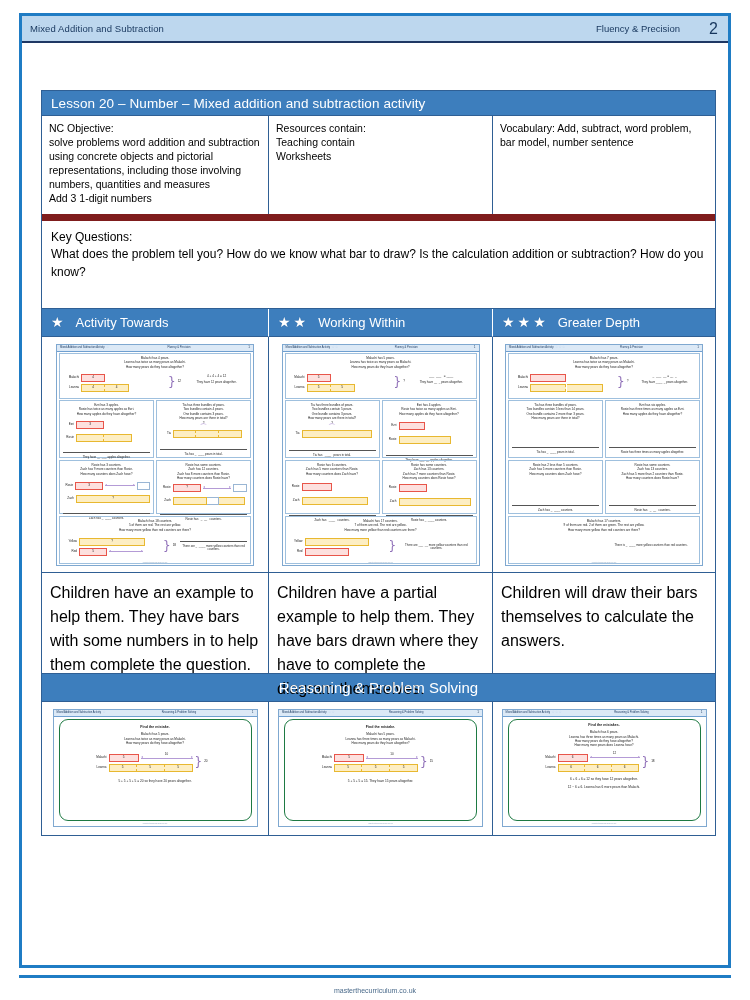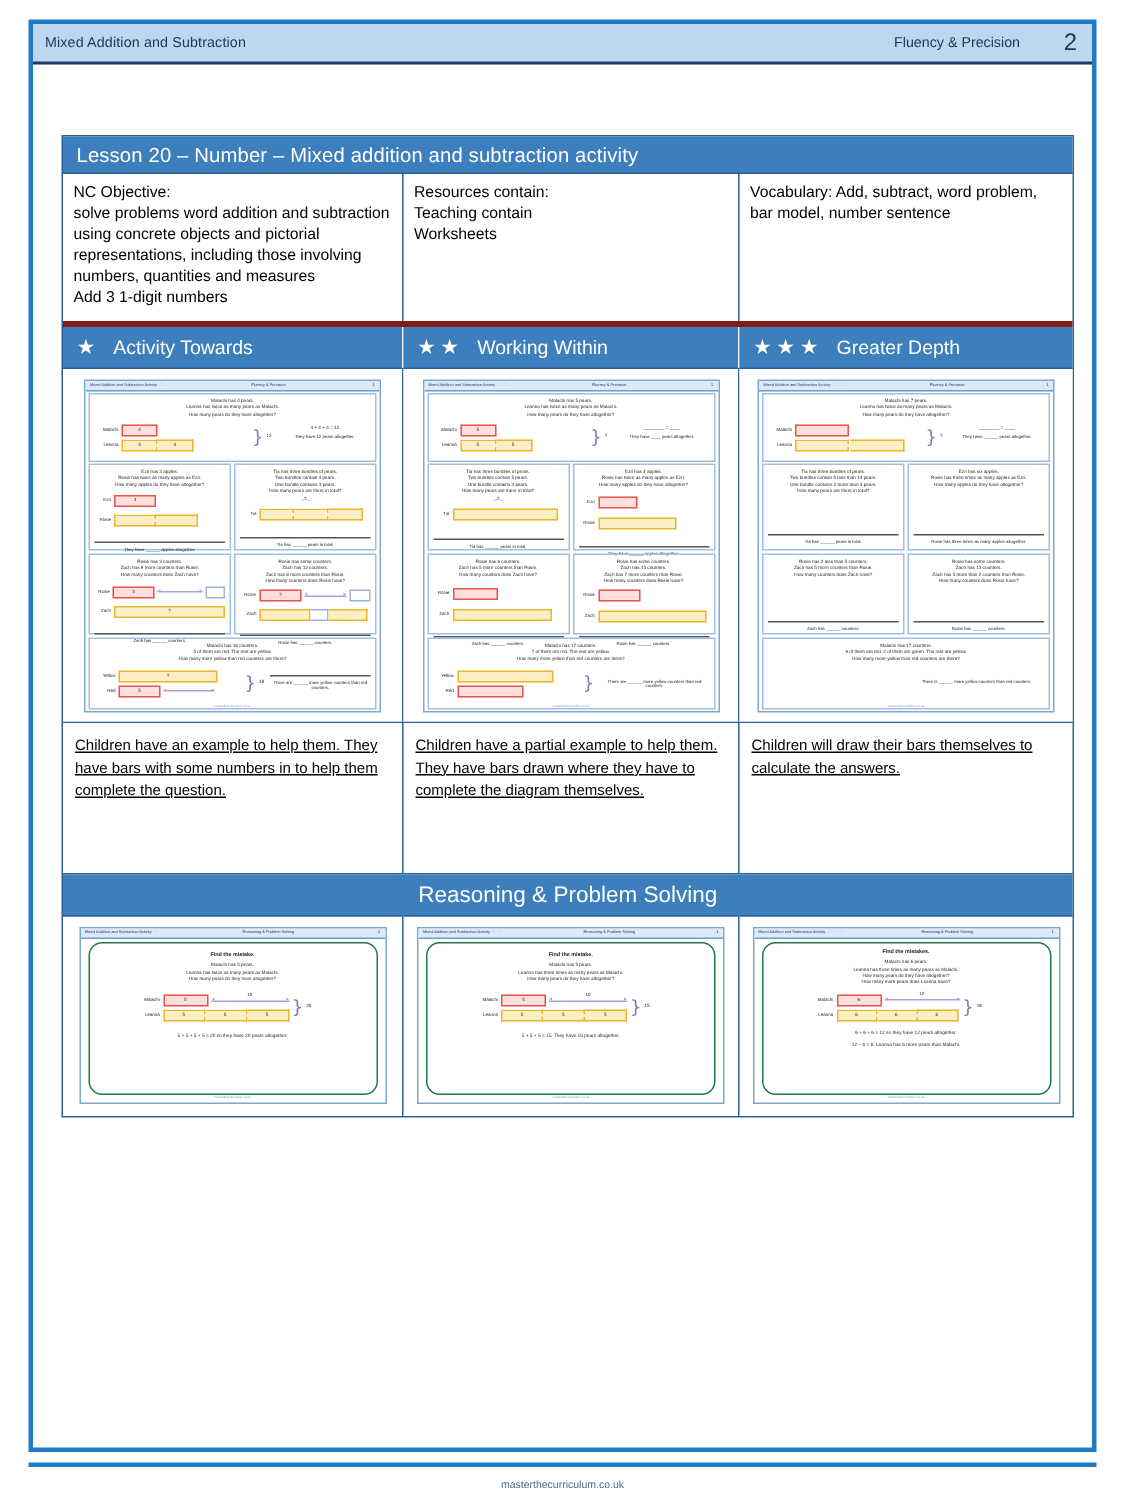--- a/index.html
+++ b/index.html
@@ -80,21 +80,21 @@
     display: flex;
     align-items: center;
     padding-left: 9px;
     font-size: 13.5px;
     letter-spacing: .1px;
   }
 
   
   #info-row {
     display: flex;
-    border-bottom: 4px solid #7f1d1d;
+    border-bottom: 7px solid #7f1d1d;
   }
   .info-cell {
     padding: 6px 7px 8px 7px;
     font-size: 10.5px;
     line-height: 1.33;
     color: #000000;
     box-sizing: border-box;
     min-height: 92px;
   }
   #cell-objective { width: 227px; border-right: 1px solid #2f5f94; }
@@ -145,24 +145,23 @@
     background: #ffffff;
     height: 235px;
   }
   .thumb-cell:not(:last-child) { border-right: 1px solid #2f5f94; }
 
   
   #desc-row { display: flex; border-bottom: 1px solid #2f5f94; }
   .desc-cell {
     box-sizing: border-box;
     padding: 8px 8px;
-    font-size: 10px;
+    font-size: 16px;
     line-height: 1.5;
     height: 100px;
-    text-decoration: underline;
   }
   .desc-cell:not(:last-child) { border-right: 1px solid #2f5f94; }
 
   
   #reasoning-banner {
     height: 28px;
     display: flex;
     align-items: center;
     justify-content: center;
     font-size: 15px;
@@ -340,20 +339,24 @@
       <div class="info-cell" id="cell-resources">
         <span class="info-line">Resources contain:</span>
         <span class="info-line">Teaching contain</span>
         <span class="info-line">Worksheets</span>
       </div>
       <div class="info-cell" id="cell-vocab">
         <span>Vocabulary: Add, subtract, word problem, bar model, number sentence</span>
       </div>
     </div>
 
+    <div id="key-questions">
+      <div>Key Questions:</div>
+      <div>What does the problem tell you? How do we know what bar to draw? Is the calculation addition or subtraction? How do you know?</div>
+    </div>
 
     <div id="diff-header-row">
       <div class="diff-head w227">
         <span class="diff-stars">
           <span class="star">★</span>
         </span>
         <span class="diff-label">Activity Towards</span>
       </div>
       <div class="diff-head w224">
         <span class="diff-stars">

